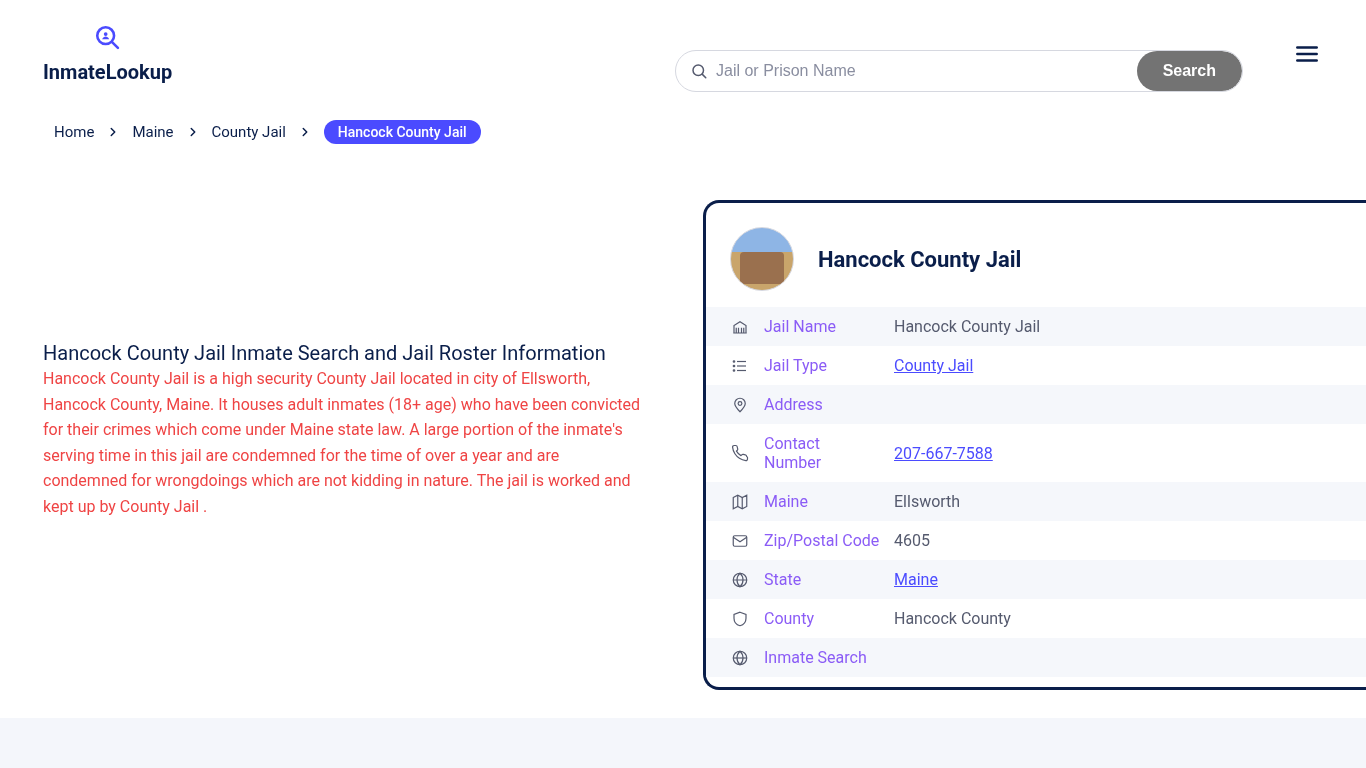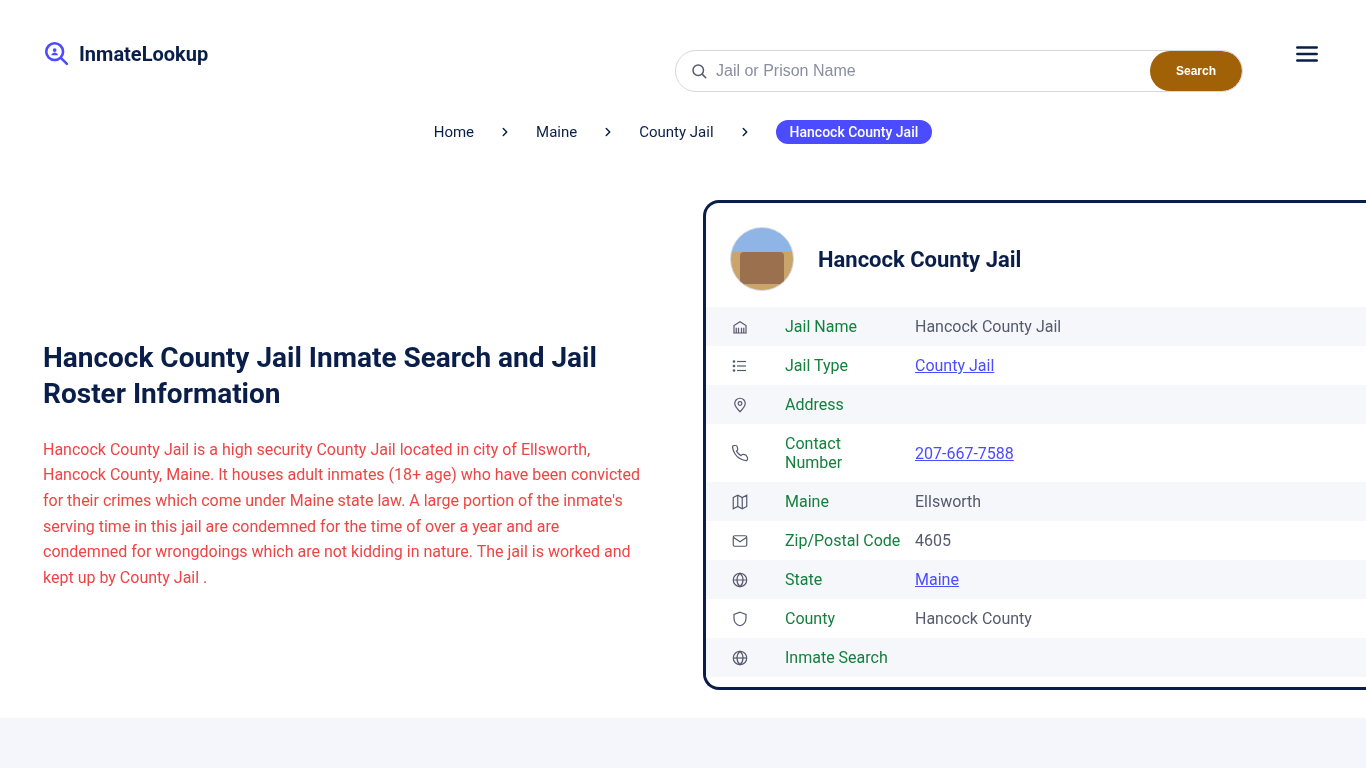--- a/index.html
+++ b/index.html
@@ -19,20 +19,21 @@
       gap: 24px;
     }
     .logo {
       display: flex;
       align-items: center;
       gap: 8px;
       font-weight: 700;
       font-size: 20px;
       color: #0a1e4a;
       text-decoration: none;
+      flex-direction: column;
     }
     .logo-icon { width: 28px; height: 28px; display: inline-flex; }
     .spacer { flex: 1; }
     .search-wrap {
       display: flex;
       align-items: center;
       border: 1px solid #d6d8e0;
       border-radius: 9999px;
       overflow: hidden;
       height: 42px;
@@ -56,45 +57,44 @@
       flex: 1;
       padding-left: 40px;
       font-size: 16px;
       color: #555a6e;
       background: transparent;
     }
     .search-input::placeholder { color: #8a8ea0; }
     .search-btn {
       height: 100%;
       border: none;
-      background: #a16207;
+      background: #737373;
       color: #fff;
       font-weight: 600;
-      font-size: 12px;
+      font-size: 16px;
       padding: 8px 26px;
       border-radius: 9999px;
       cursor: pointer;
     }
     .menu-btn {
       width: 32px;
       height: 32px;
       display: flex;
       align-items: center;
       justify-content: center;
       cursor: pointer;
       margin-left: 24px;
     }
     
     .breadcrumbs {
       display: flex;
       align-items: center;
-      gap: 24px;
+      gap: 12px;
       padding: 12px 54px 0;
       font-size: 15px;
-      justify-content: center;
     }
     .breadcrumbs a {
       color: #0a1e4a;
       text-decoration: none;
     }
     .breadcrumbs .chev { color: #0a1e4a; display: flex; }
     .breadcrumbs .current {
       background: #4b4bff;
       color: #fff;
       padding: 4px 14px;
@@ -106,25 +106,24 @@
     .main {
       display: flex;
       padding: 56px 0 0 43px;
       gap: 56px;
     }
     .left-col {
       width: 600px;
       padding-top: 140px;
     }
     .left-col h1 {
-      font-size: 28px;
-      font-weight: 700;
+      font-size: 20px;
+      font-weight: 400;
       line-height: 1.3;
       color: #0a1e4a;
-      margin-bottom: 24px;
     }
     .left-col p {
       font-size: 16px;
       line-height: 1.6;
       color: #ef4444;
       margin-bottom: 20px;
     }
     
     .right-col {
       flex: 1;
@@ -184,23 +183,22 @@
     .row:nth-child(odd) { background: #f5f7fb; }
     .row .ricon {
       width: 20px;
       display: flex;
       align-items: center;
       justify-content: center;
       color: #555a6e;
     }
     .row .label {
       width: 116px;
-      color: #15803d;
+      color: #8b5cf6;
       flex-shrink: 0;
-      margin-left: 21px;
     }
     .row .value {
       color: #555a6e;
       word-break: break-word;
     }
     .row .value a {
       color: #4b4bff;
       text-decoration: underline;
     }
     .bottom-band {

